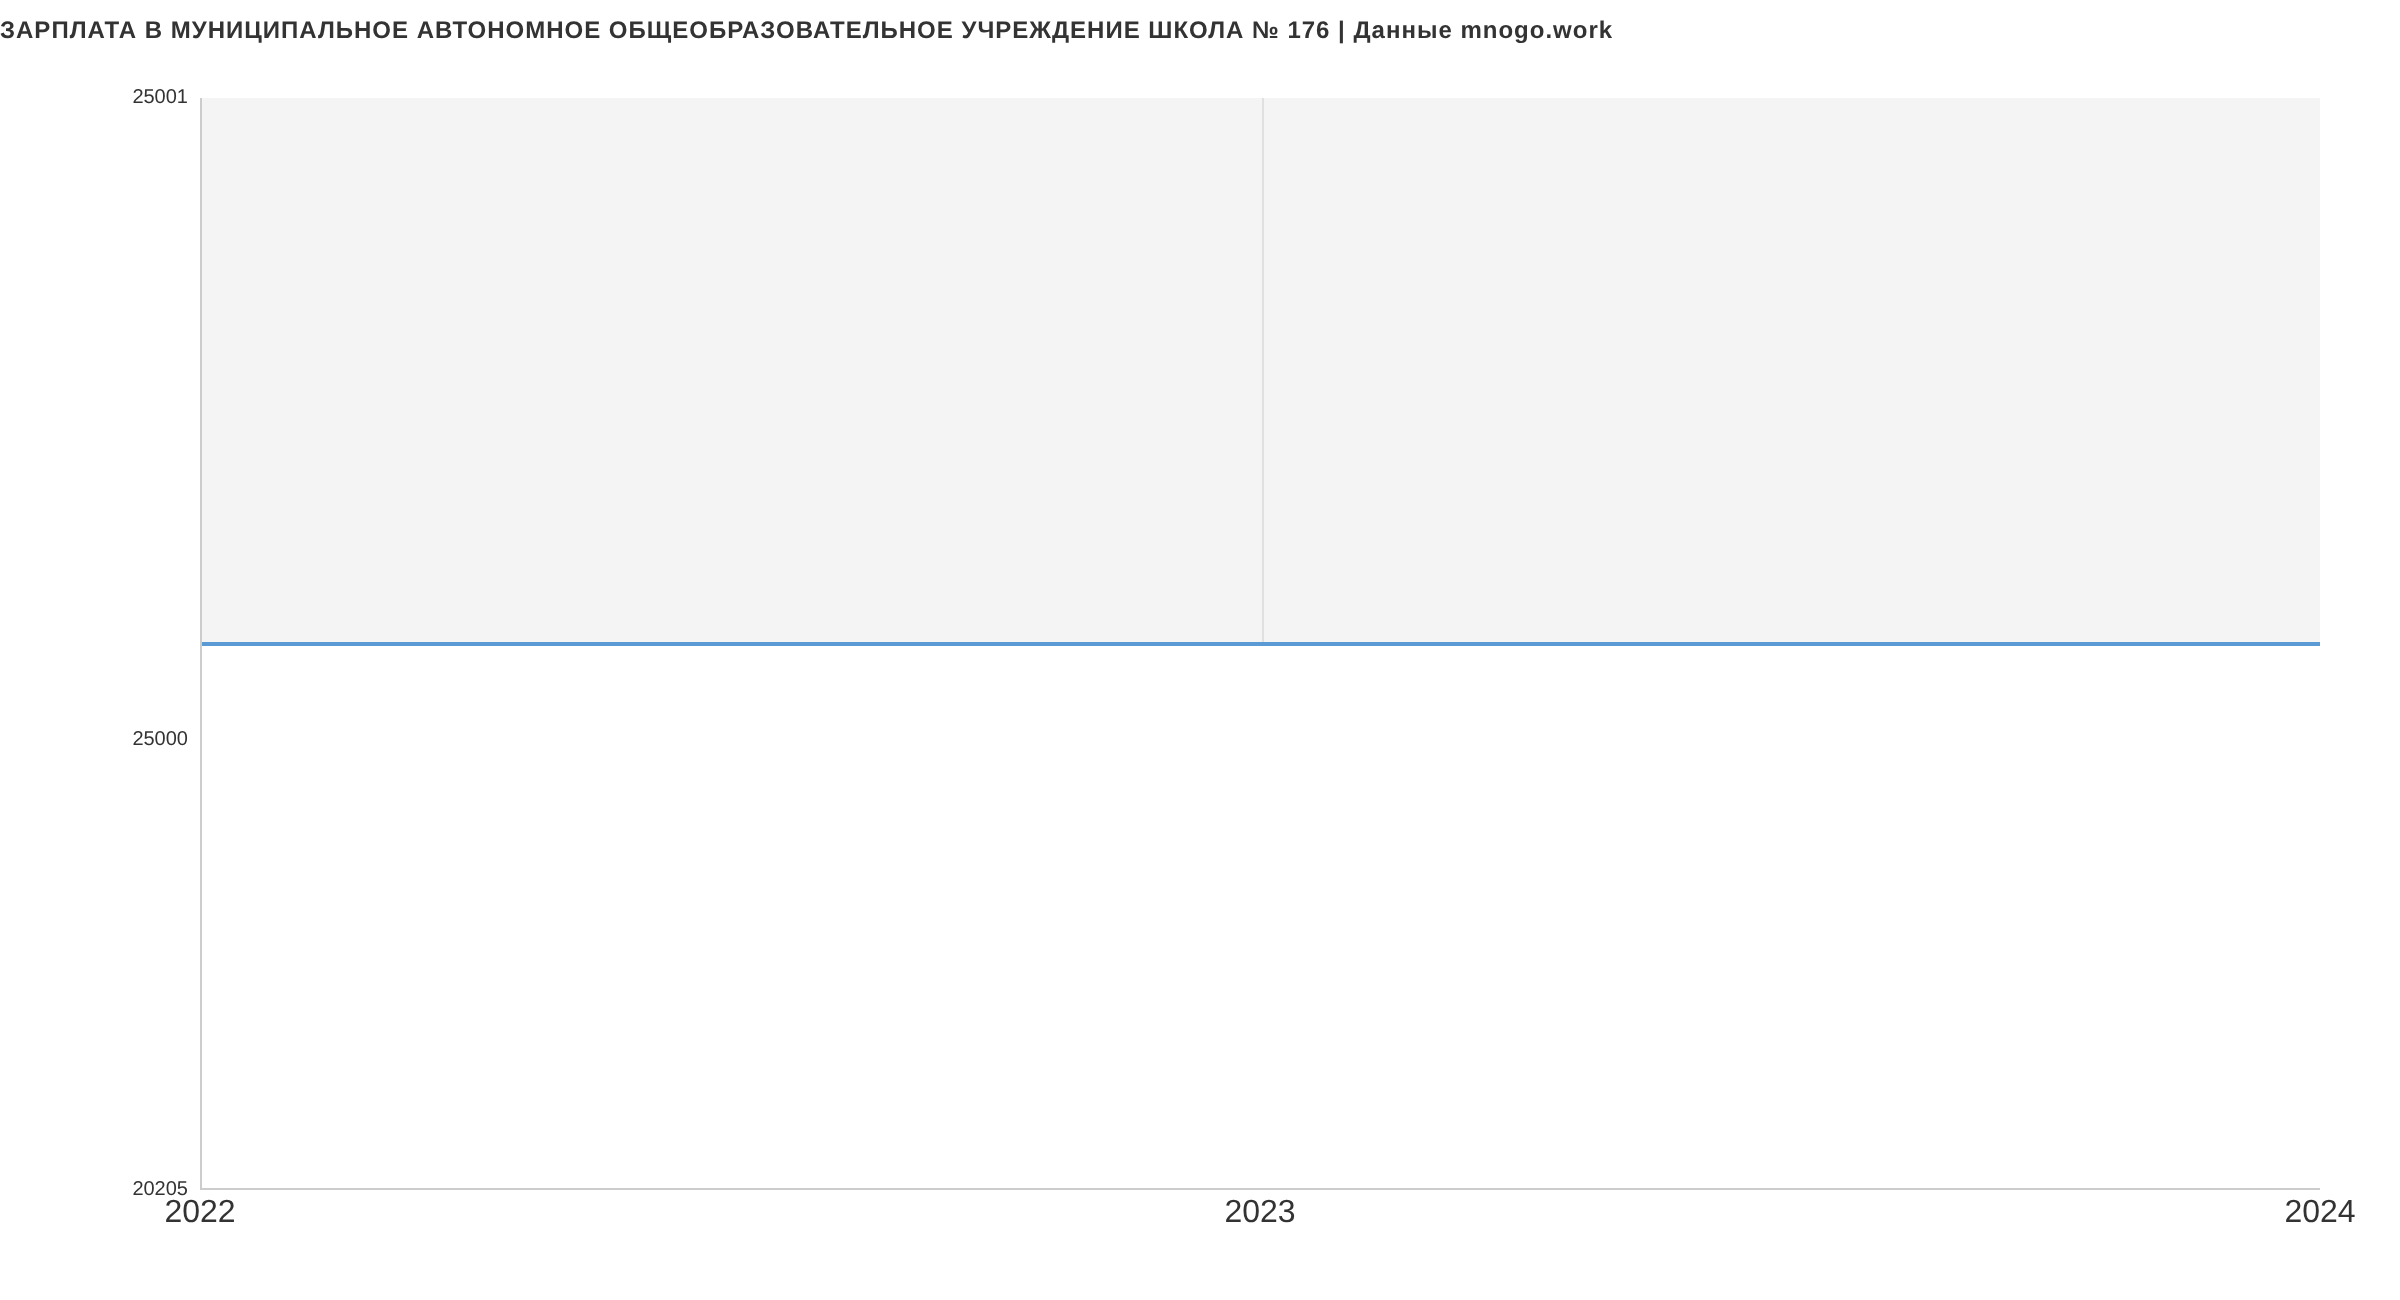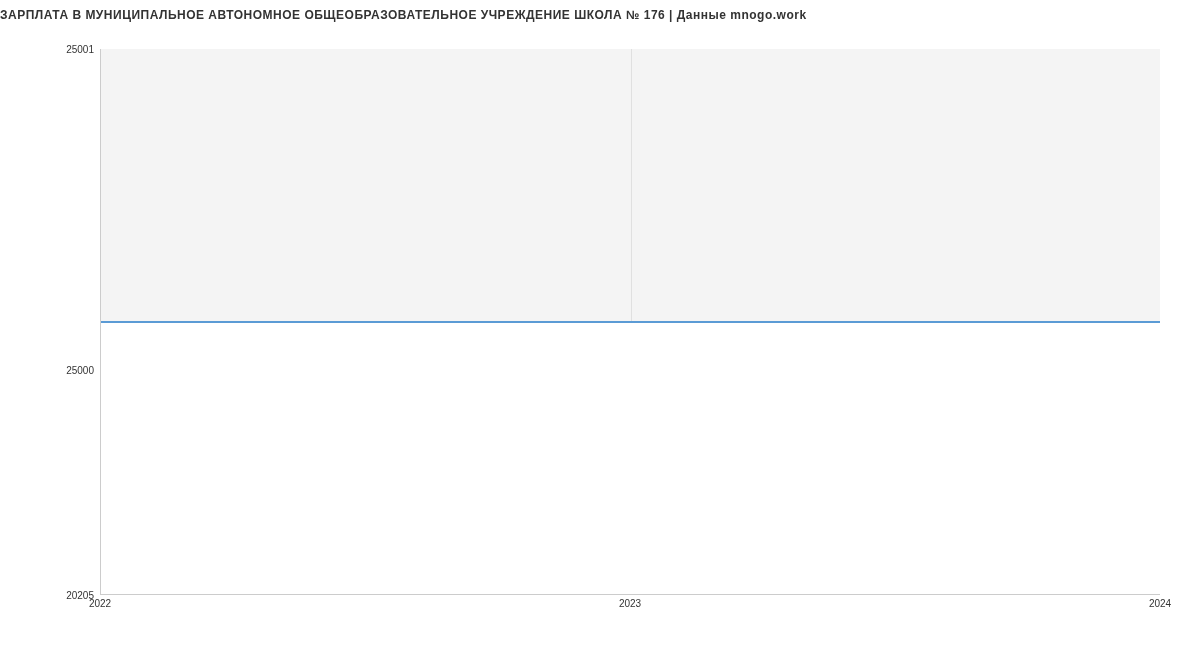--- a/index.html
+++ b/index.html
@@ -58,21 +58,21 @@
     .y-tick-label {
       position: absolute;
       right: 1106px;
       font-size: 10px;
       color: #333;
       transform: translateY(-50%);
     }
     .x-tick-label {
       position: absolute;
       top: 598px;
-      font-size: 10px;
+      font-size: 16px;
       color: #333;
       transform: translateX(-50%);
     }
   </style>
 </head>
 <body>
 
 <div class="chart-title">ЗАРПЛАТА В МУНИЦИПАЛЬНОЕ АВТОНОМНОЕ ОБЩЕОБРАЗОВАТЕЛЬНОЕ УЧРЕЖДЕНИЕ ШКОЛА № 176 | Данные mnogo.work</div>
 
 <div class="plot-area">

